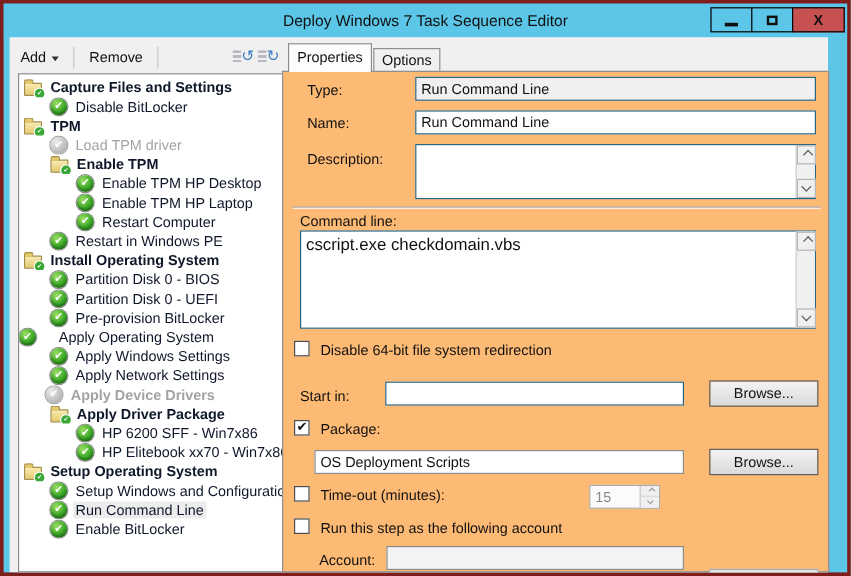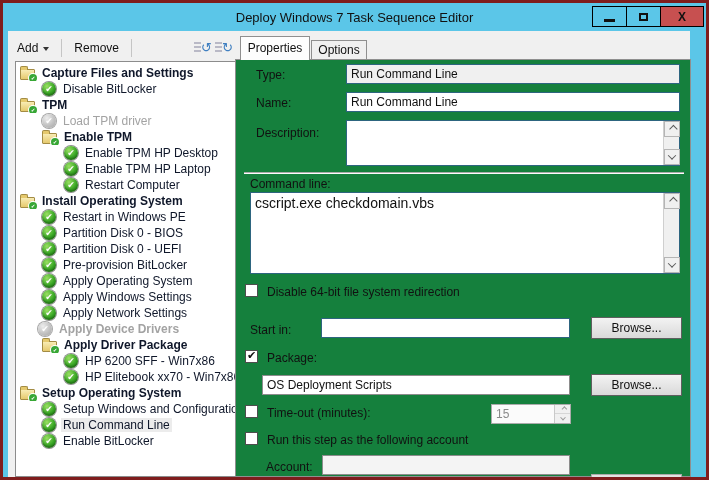--- a/index.html
+++ b/index.html
@@ -66,21 +66,21 @@
   .icon-folder::after {
     content:"\2714"; position:absolute; right:-3px; bottom:-3px; width:8px; height:8px;
     background:#38a736; border-radius:50%; color:#fff; font-size:5px; line-height:8px;
     text-align:center; font-family:"DejaVu Sans",sans-serif; box-shadow:0 0 0 1px #fff;
   }
   
   .tab { position:absolute; font-size:12px; color:#111; text-align:center; border:1px solid #8f8f8f; background:#f0f0f0; }
   .tab.active { left:232px; top:5px; width:70px; height:24px; line-height:22px; background:#fdfdfd; border-bottom:none; z-index:3; }
   .tab.inactive { left:303px; top:9px; width:56px; height:24px; line-height:18px; z-index:1; }
   
-  .page { position:absolute; left:227px; top:28px; width:456px; height:418px; background:#15803d; border:1px solid #8f8f8f; z-index:2; }
+  .page { position:absolute; left:227px; top:28px; width:456px; height:418px; background:#fdba74; border:1px solid #8f8f8f; z-index:2; }
   .lbl { position:absolute; font-size:12px; color:#111; white-space:nowrap; }
   .field {
     position:absolute; font-size:12px; color:#111; background:#fff;
     border:1px solid #2d657f; padding:2px 4px; line-height:15px; white-space:nowrap; overflow:hidden;
   }
   .field.readonly { background:#f0f0f0; }
   .field.gray-border { border-color:#8c8c8c; }
   input.field { outline:none; font-family:"Liberation Sans",sans-serif; }
   .textbox { position:absolute; background:#fff; border:1px solid #2d657f; }
   .textbox textarea {
@@ -99,21 +99,21 @@
   .btn {
     position:absolute; font-size:12px; color:#111; text-align:center;
     background:linear-gradient(#f3f3f3,#d9d9d9); border:1px solid #5f5f5f; line-height:20px;
   }
   .btn.disabled { color:#9f9f9f; background:#e4e4e4; border-color:#ababab;margin-top:20px; }
   .checkbox { position:absolute; width:13px; height:13px; background:#fff; border:1px solid #4d4d4d; }
   .checkbox.checked::after {
     content:"\2714"; position:absolute; left:1px; top:-2px; font-size:11px; color:#111;
     font-family:"DejaVu Sans",sans-serif;
   }
-  .spinner { position:absolute; width:80px; height:20px; background:#fbfbfb; border:1px solid #ababab; }
+  .spinner { position:absolute; width:59px; height:20px; background:#fbfbfb; border:1px solid #ababab; }
   .spin-val { position:absolute; left:4px; top:2px; font-size:12px; color:#8a8a8a; }
   .spin-btns { position:absolute; right:0; top:0; bottom:0; width:16px; border-left:1px solid #c9c9c9; background:#f0f0f0; }
   .spin-half { position:absolute; left:0; width:100%; height:50%; display:flex; align-items:center; justify-content:center; }
   .spin-half.up { top:0; border-bottom:1px solid #d6d6d6; } .spin-half.down { bottom:0; }
 </style>
 </head>
 <body>
 
 <div class="window">
 
@@ -182,41 +182,41 @@
           <span class="tlabel">Enable TPM HP Desktop</span>
         </div>
         <div class="tree-row" style="padding-left: 48px;">
           <span class="icon-check"></span>
           <span class="tlabel">Enable TPM HP Laptop</span>
         </div>
         <div class="tree-row" style="padding-left: 48px;">
           <span class="icon-check"></span>
           <span class="tlabel">Restart Computer</span>
         </div>
+        <div class="tree-row" style="padding-left: 26px;">
+          <span class="icon-check"></span>
+          <span class="tlabel">Restart in Windows PE</span>
+        </div>
         <div class="tree-row" style="padding-left: 4px;">
           <span class="icon-folder"></span>
           <span class="tlabel bold">Install Operating System</span>
         </div>
         <div class="tree-row" style="padding-left: 26px;">
           <span class="icon-check"></span>
-          <span class="tlabel">Restart in Windows PE</span>
-        </div>
-        <div class="tree-row" style="padding-left: 26px;">
-          <span class="icon-check"></span>
           <span class="tlabel">Partition Disk 0 - BIOS</span>
         </div>
         <div class="tree-row" style="padding-left: 26px;">
           <span class="icon-check"></span>
           <span class="tlabel">Partition Disk 0 - UEFI</span>
         </div>
         <div class="tree-row" style="padding-left: 26px;">
           <span class="icon-check"></span>
           <span class="tlabel">Pre-provision BitLocker</span>
         </div>
-        <div class="tree-row" style="padding-left: 26px;">
+        <div class="tree-row" style=" gap: 12px;">
           <span class="icon-check"></span>
           <span class="tlabel">Apply Operating System</span>
         </div>
         <div class="tree-row" style="padding-left: 26px;">
           <span class="icon-check"></span>
           <span class="tlabel">Apply Windows Settings</span>
         </div>
         <div class="tree-row" style="padding-left: 26px;">
           <span class="icon-check"></span>
           <span class="tlabel">Apply Network Settings</span>

